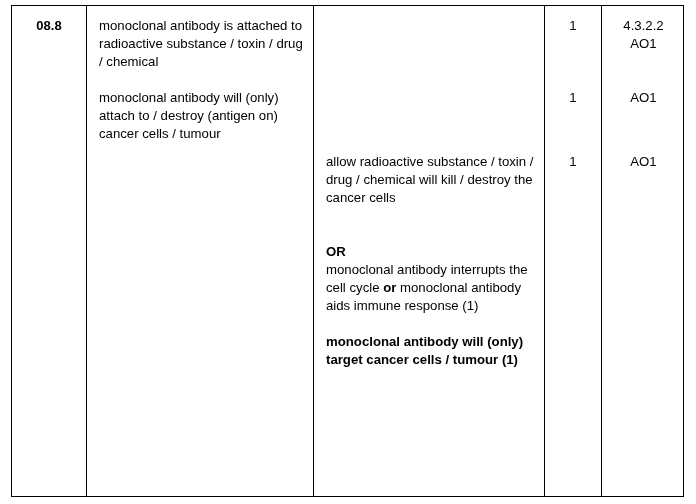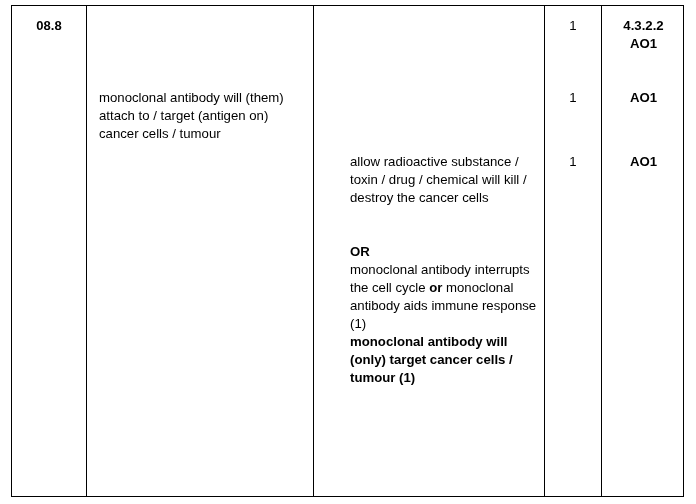--- a/index.html
+++ b/index.html
@@ -51,21 +51,21 @@
   .col {
     position: absolute;
     top: 0;
     bottom: 0;
     box-sizing: border-box;
   }
   .col-question { left: 0;     width: 74px; }
   .col-answer   { left: 75px;  width: 226px; }
   .col-extra    { left: 302px; width: 230px; }
   .col-marks    { left: 533px; width: 56px; }
-  .col-ao       { left: 590px; width: 83px; font-weight: bold; }
+  .col-ao       { left: 590px; width: 83px; }
 
   
   .qnum {
     position: absolute;
     left: 0;
     right: 0;
     top: 11px;
     text-align: center;
     font-size: 13px;
     font-weight: bold;
@@ -74,21 +74,21 @@
 
   .para {
     position: absolute;
     font-size: 13.2px;
     line-height: 18px;
     text-align: left;
     white-space: pre-line;
   }
 
   .col-answer .para { left: 12px; right: 6px; }
-  .col-extra  .para { left: 12px; right: 6px; margin-left: 24px; }
+  .col-extra  .para { left: 12px; right: 6px; }
 
   .centered {
     position: absolute;
     left: 0;
     right: 0;
     text-align: center;
     font-size: 13.2px;
     line-height: 18px;
   }
 
@@ -124,21 +124,22 @@
     <div class="vrule vrule-1"></div>
     <div class="vrule vrule-2"></div>
     <div class="vrule vrule-3"></div>
     <div class="vrule vrule-4"></div>
 
     <div class="col col-question">
       <div class="qnum">08.8</div>
     </div>
 
     <div class="col col-answer">
-      <div class="para a-p2">monoclonal antibody will (them) attach to / target (antigen on) cancer cells / tumour</div>
+      <div class="para a-p1">monoclonal antibody is attached to radioactive substance / toxin / drug / chemical</div>
+      <div class="para a-p2">monoclonal antibody will (only) attach to / destroy (antigen on) cancer cells / tumour</div>
     </div>
 
     <div class="col col-extra">
       <div class="para e-p1">allow radioactive substance / toxin / drug / chemical will kill / destroy the cancer cells</div>
 
       <div class="para e-p2"><span class="bold">OR</span><br><span>monoclonal antibody interrupts the cell cycle </span><span class="bold">or</span><span> monoclonal antibody aids immune response (1)</span></div>
 
       <div class="para e-p3">monoclonal antibody will (only) target cancer cells / tumour (1)</div>
 
     </div>

